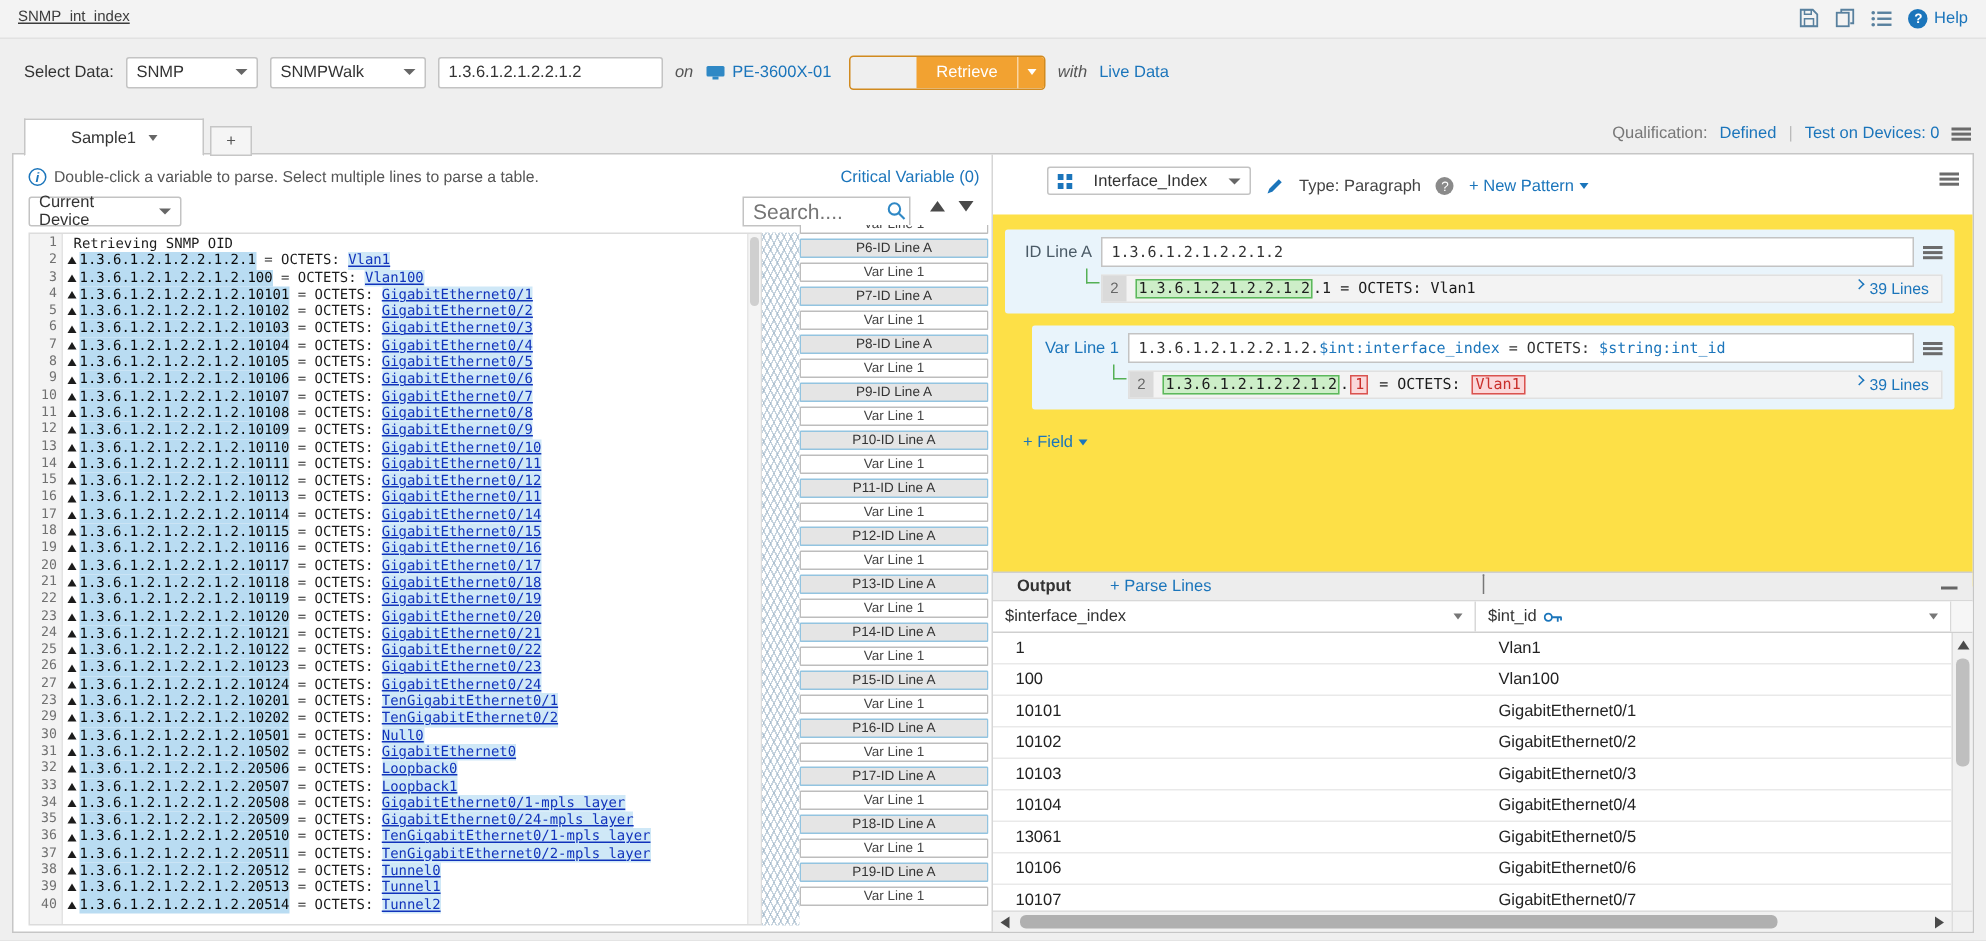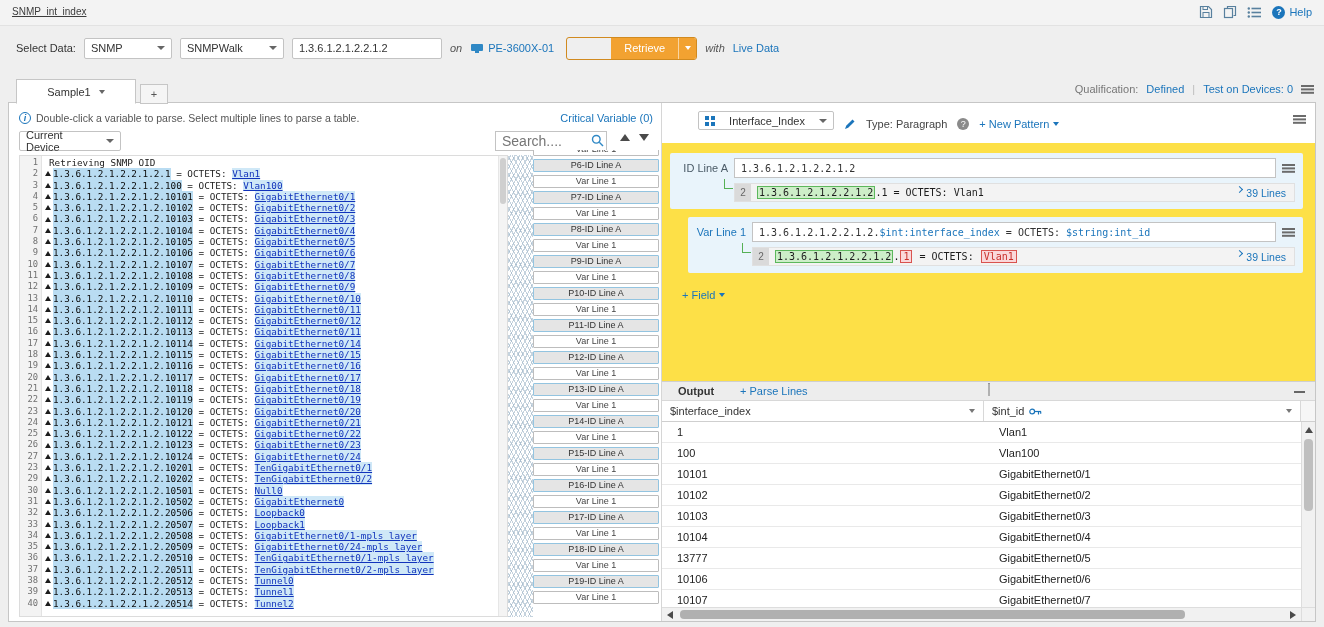--- a/index.html
+++ b/index.html
@@ -456,21 +456,21 @@
             </div>
             <div class="out-row">
               <div class="out-c1">10103</div>
               <div class="out-c2">GigabitEthernet0/3</div>
             </div>
             <div class="out-row">
               <div class="out-c1">10104</div>
               <div class="out-c2">GigabitEthernet0/4</div>
             </div>
             <div class="out-row">
-              <div class="out-c1">13777</div>
+              <div class="out-c1">13061</div>
               <div class="out-c2">GigabitEthernet0/5</div>
             </div>
             <div class="out-row">
               <div class="out-c1">10106</div>
               <div class="out-c2">GigabitEthernet0/6</div>
             </div>
             <div class="out-row">
               <div class="out-c1">10107</div>
               <div class="out-c2">GigabitEthernet0/7</div>
             </div>

